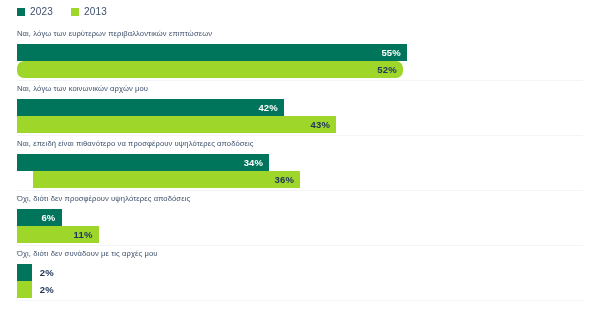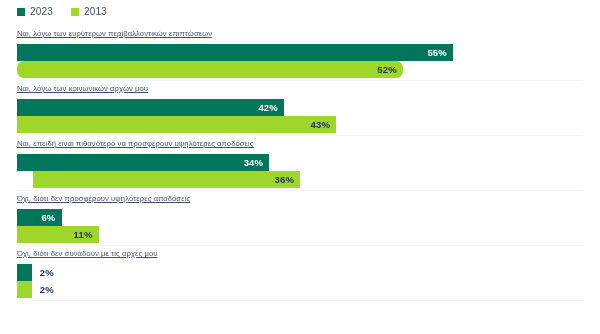--- a/index.html
+++ b/index.html
@@ -67,21 +67,20 @@
 
   .group-label {
     position: absolute;
     left: 17px;
     top: 0;
     font-size: 7.6px;
     color: #3d4f6b;
     letter-spacing: 0.1px;
     white-space: nowrap;
     line-height: 1;
-    text-decoration: underline;
   }
 
   .separator {
     position: absolute;
     left: 17px;
     width: 566px;
     height: 1px;
     background: #f2f4f7;
   }
 
@@ -146,21 +145,21 @@
       <span class="legend-swatch" style="background: rgb(158, 214, 42);"></span>
       <span class="legend-label">2013</span>
     </div>
   </div>
 
   <div class="plot">
       <div class="group" style="top: 4px;">
         <div class="group-label">Ναι, λόγω των ευρύτερων περιβαλλοντικών επιπτώσεων</div>
         <div class="bars">
           <div class="bar-row">
-            <div class="bar s2023" style="width: 436px; background: rgb(0, 117, 92); justify-content: flex-end;">
+            <div class="bar s2023" style="width: 390px; background: rgb(0, 117, 92); justify-content: flex-end;">
               <span class="bar-value inside-light">55%</span>
             </div>
           </div>
           <div class="bar-row">
             <div class="bar s2022" style="width: 385.84px; background: rgb(158, 214, 42); border-radius: 7px;">
               <span class="bar-value inside-dark">52%</span>
             </div>
           </div>
         </div>
         <div class="separator" style="top: 50px;"></div>

